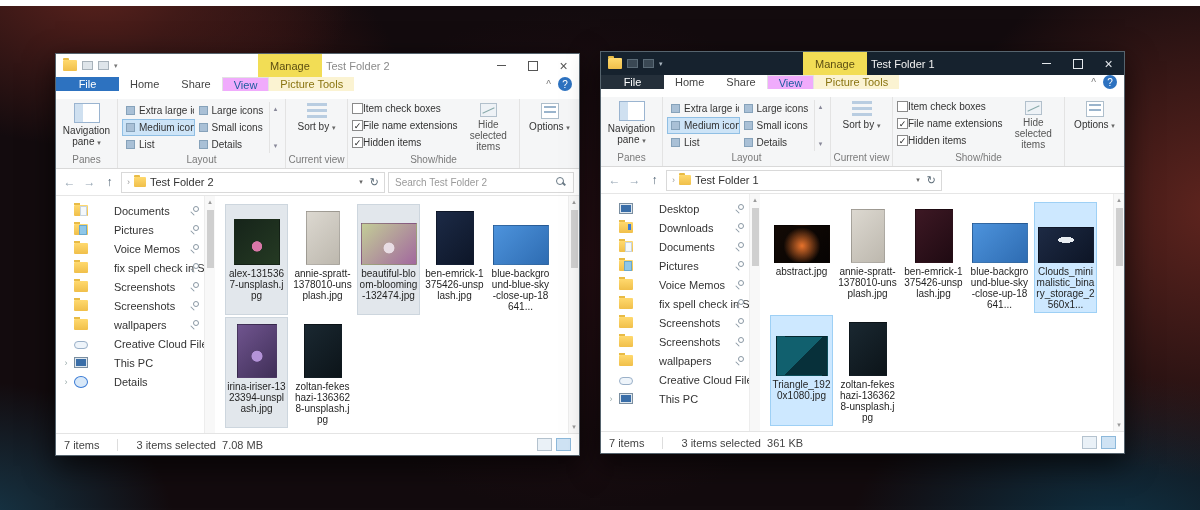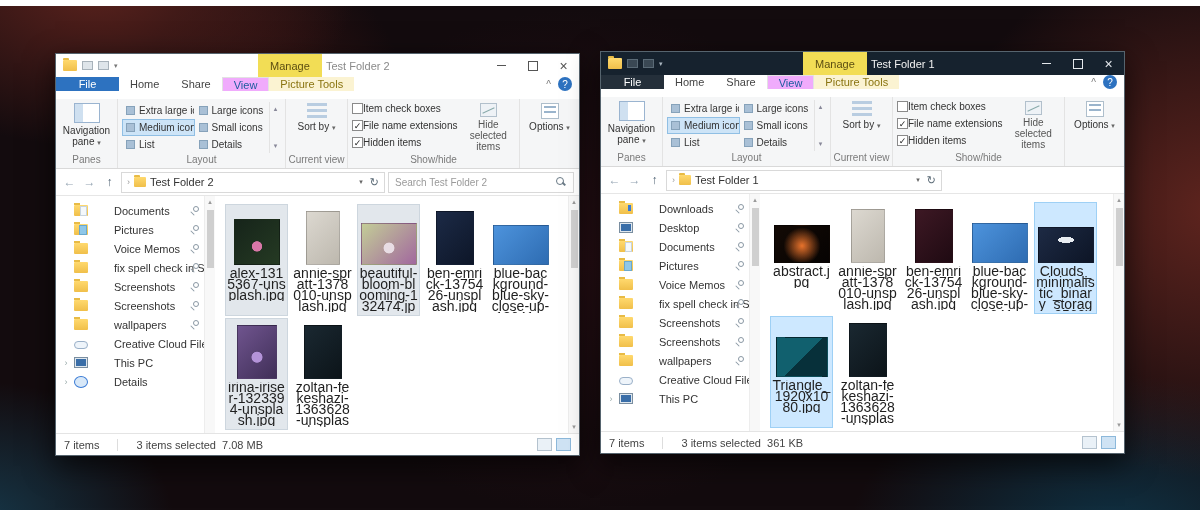--- a/index.html
+++ b/index.html
@@ -167,21 +167,21 @@
   .sarrow.bottom { position:absolute; bottom:0; }
   .sthumb { width:7px; height:58px; background:#cfcfcf; margin-top:2px; }
 
   .files { flex:1; display:flex; flex-wrap:wrap; align-content:flex-start;
     gap:2px 3px; padding:8px 2px 0 10px; overflow:hidden; }
   .file { width:63px; display:flex; flex-direction:column; align-items:center;
     padding:2px 1px; border:1px solid transparent; }
   .file.selected { background:var(--selbg,#cde8ff); border-color:var(--selborder,#9ed0f5); }
   .thumb-wrap { height:58px; display:flex; align-items:flex-end; justify-content:center; margin-bottom:3px; }
   .thumb { border:1px solid rgba(0,0,0,.18); }
-  .fname { font-size:14px; line-height:11px; text-align:center; word-break:break-all;
+  .fname { font-size:10px; line-height:11px; text-align:center; word-break:break-all;
     color:#1f1f1f; max-height:45px; overflow:hidden; }
 
   
   .statusbar { height:22px; flex:0 0 22px; display:flex; align-items:center; gap:18px;
     padding:0 8px; border-top:1px solid #e4e4e4; background:#fff; color:#444; }
   .st-sep { width:1px; height:12px; background:#ddd; }
   .st-views { margin-left:auto; display:flex; gap:4px; }
   .view-ic { width:15px; height:13px; border:1px solid #b4c2ce; background:#eaf1f7; }
   .view-ic.grid { background:#cfe3f4; border-color:#8cb8da; }
 </style>
@@ -590,28 +590,28 @@
           <span class="dd">▾</span>
           <span class="refresh">↻</span>
         </span>
       </div>
     </div>
 
     <div class="main">
       <ul class="sidebar">
           <li class="sb-item">
             <span class="sb-chev"></span>
+            <span class="sb-icon icon-desktop"></span>
+            <span class="sb-label">Desktop</span>
+            <span class="pin-icon"></span>
+          </li>
+          <li class="sb-item">
+            <span class="sb-chev"></span>
             <span class="sb-icon icon-downloads"></span>
             <span class="sb-label">Downloads</span>
-            <span class="pin-icon"></span>
-          </li>
-          <li class="sb-item">
-            <span class="sb-chev"></span>
-            <span class="sb-icon icon-desktop"></span>
-            <span class="sb-label">Desktop</span>
             <span class="pin-icon"></span>
           </li>
           <li class="sb-item">
             <span class="sb-chev"></span>
             <span class="sb-icon icon-documents"></span>
             <span class="sb-label">Documents</span>
             <span class="pin-icon"></span>
           </li>
           <li class="sb-item">
             <span class="sb-chev"></span>

